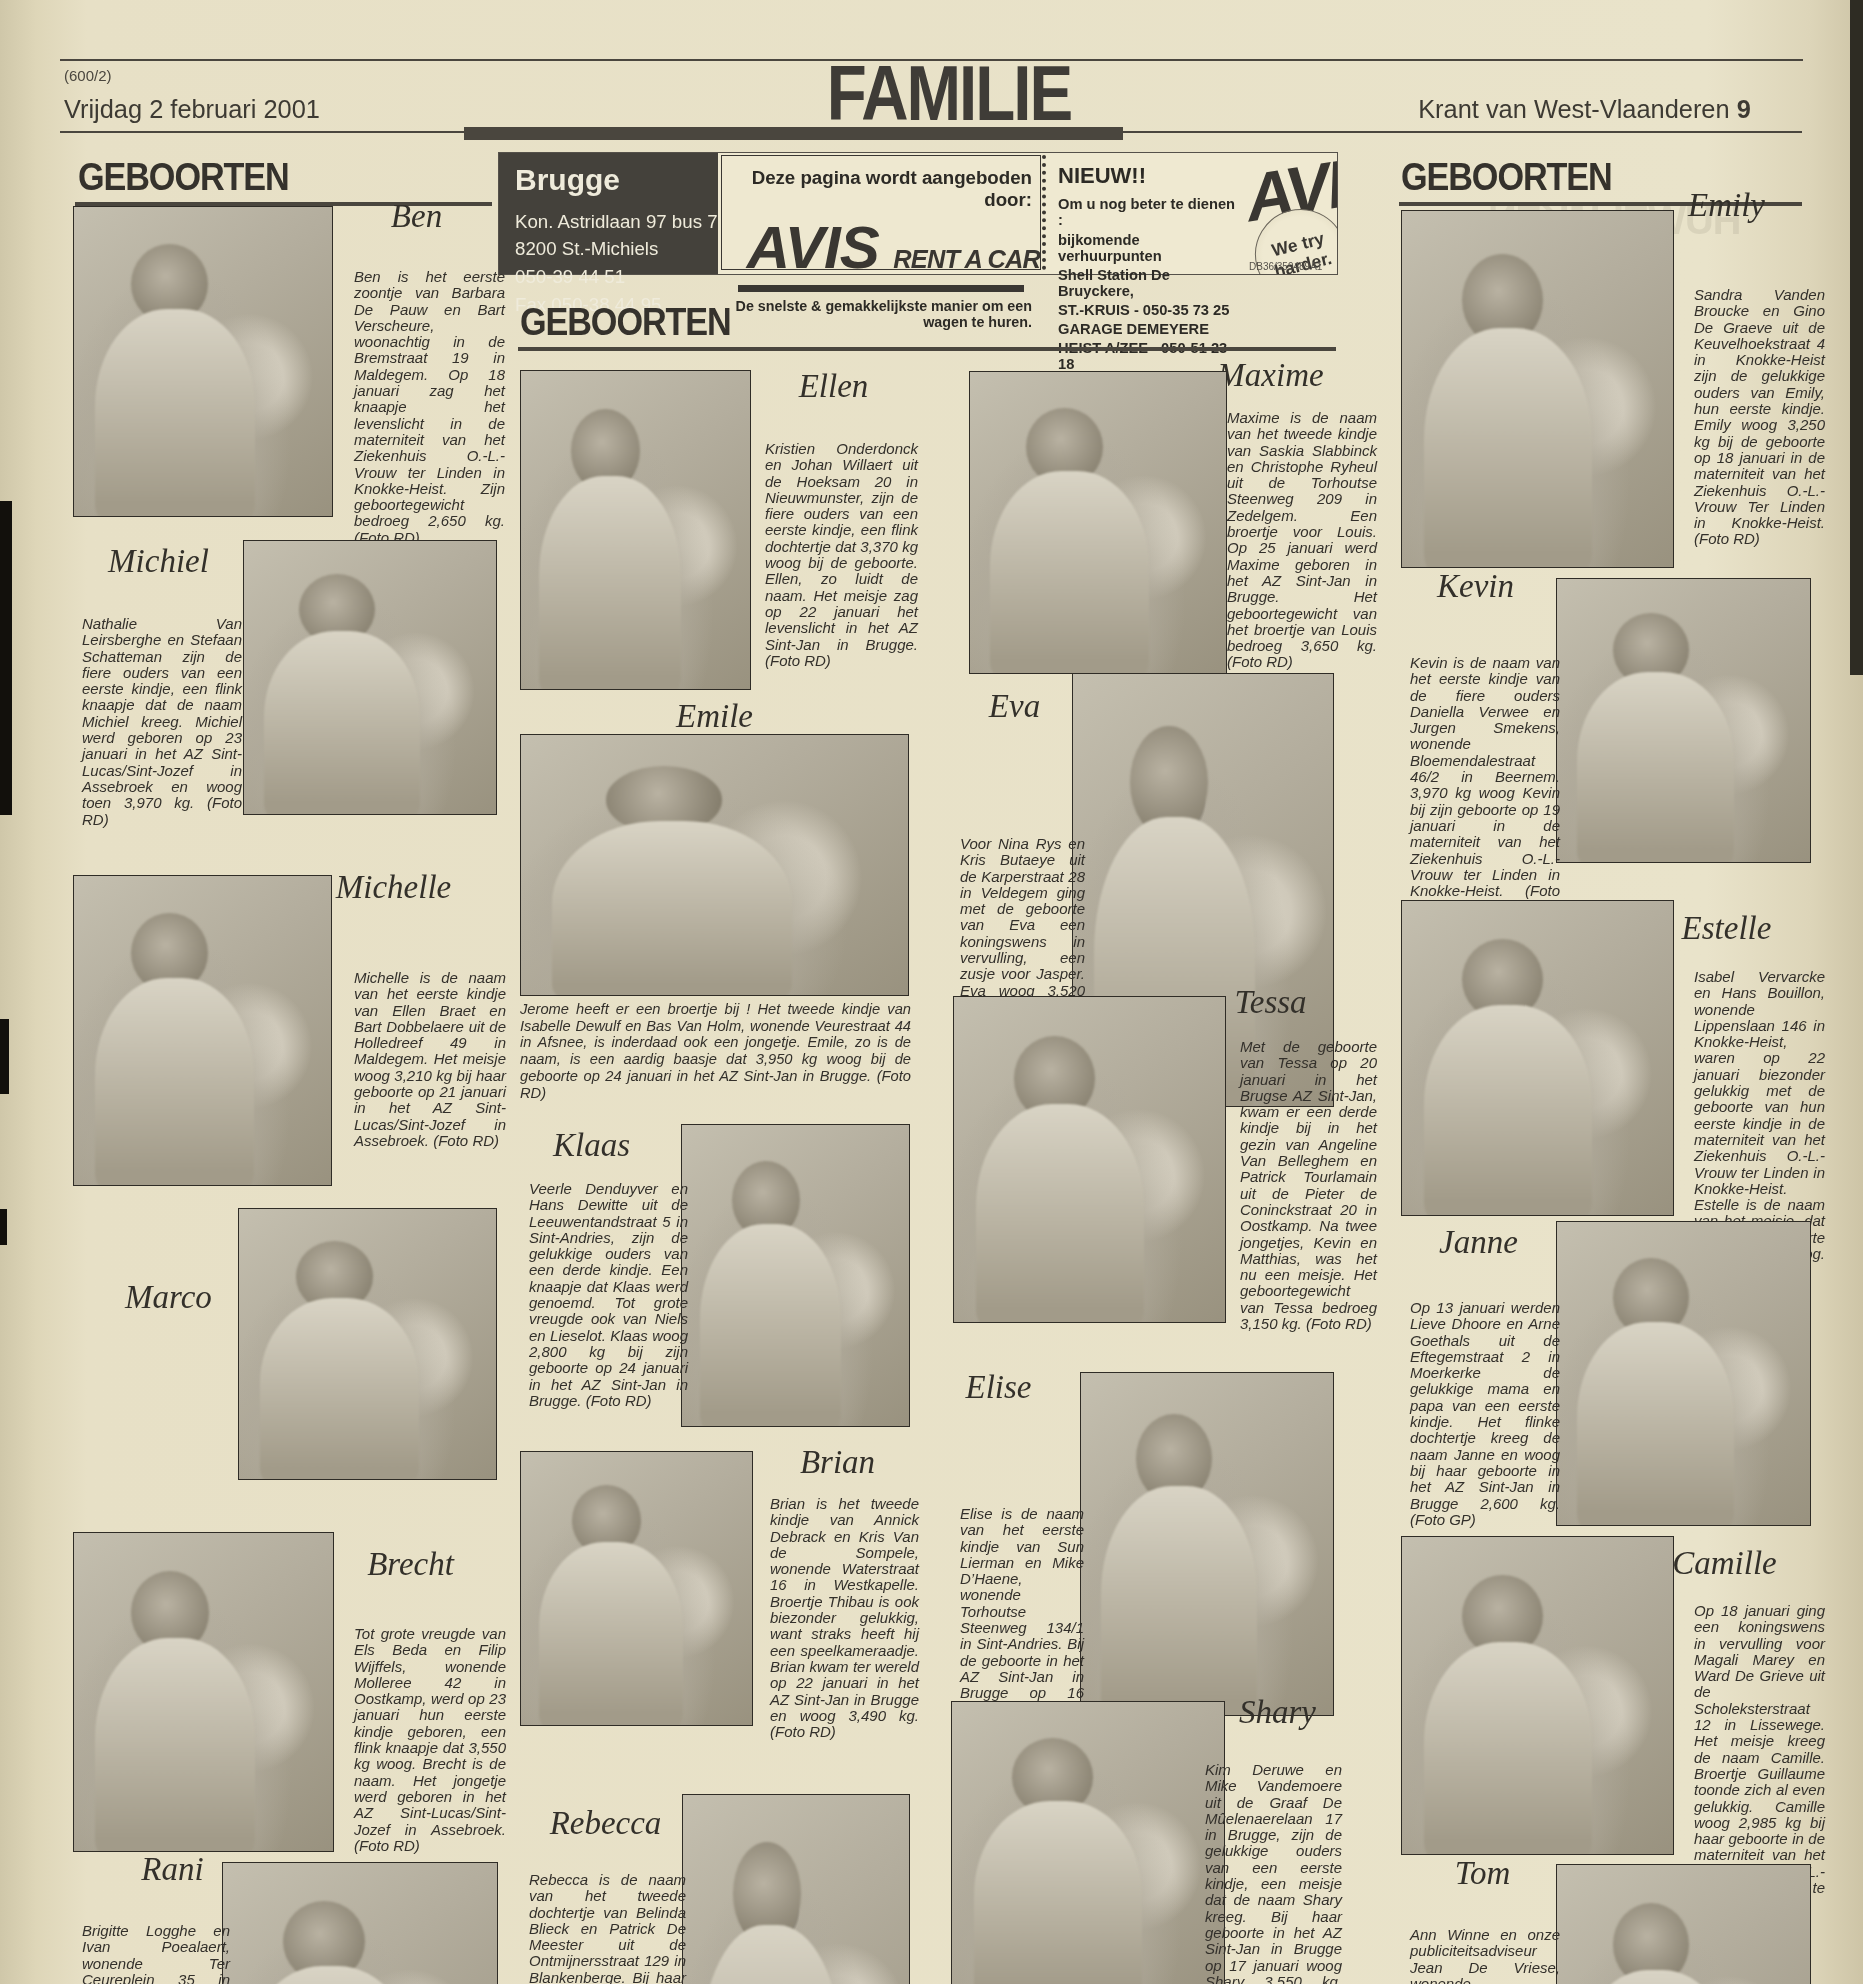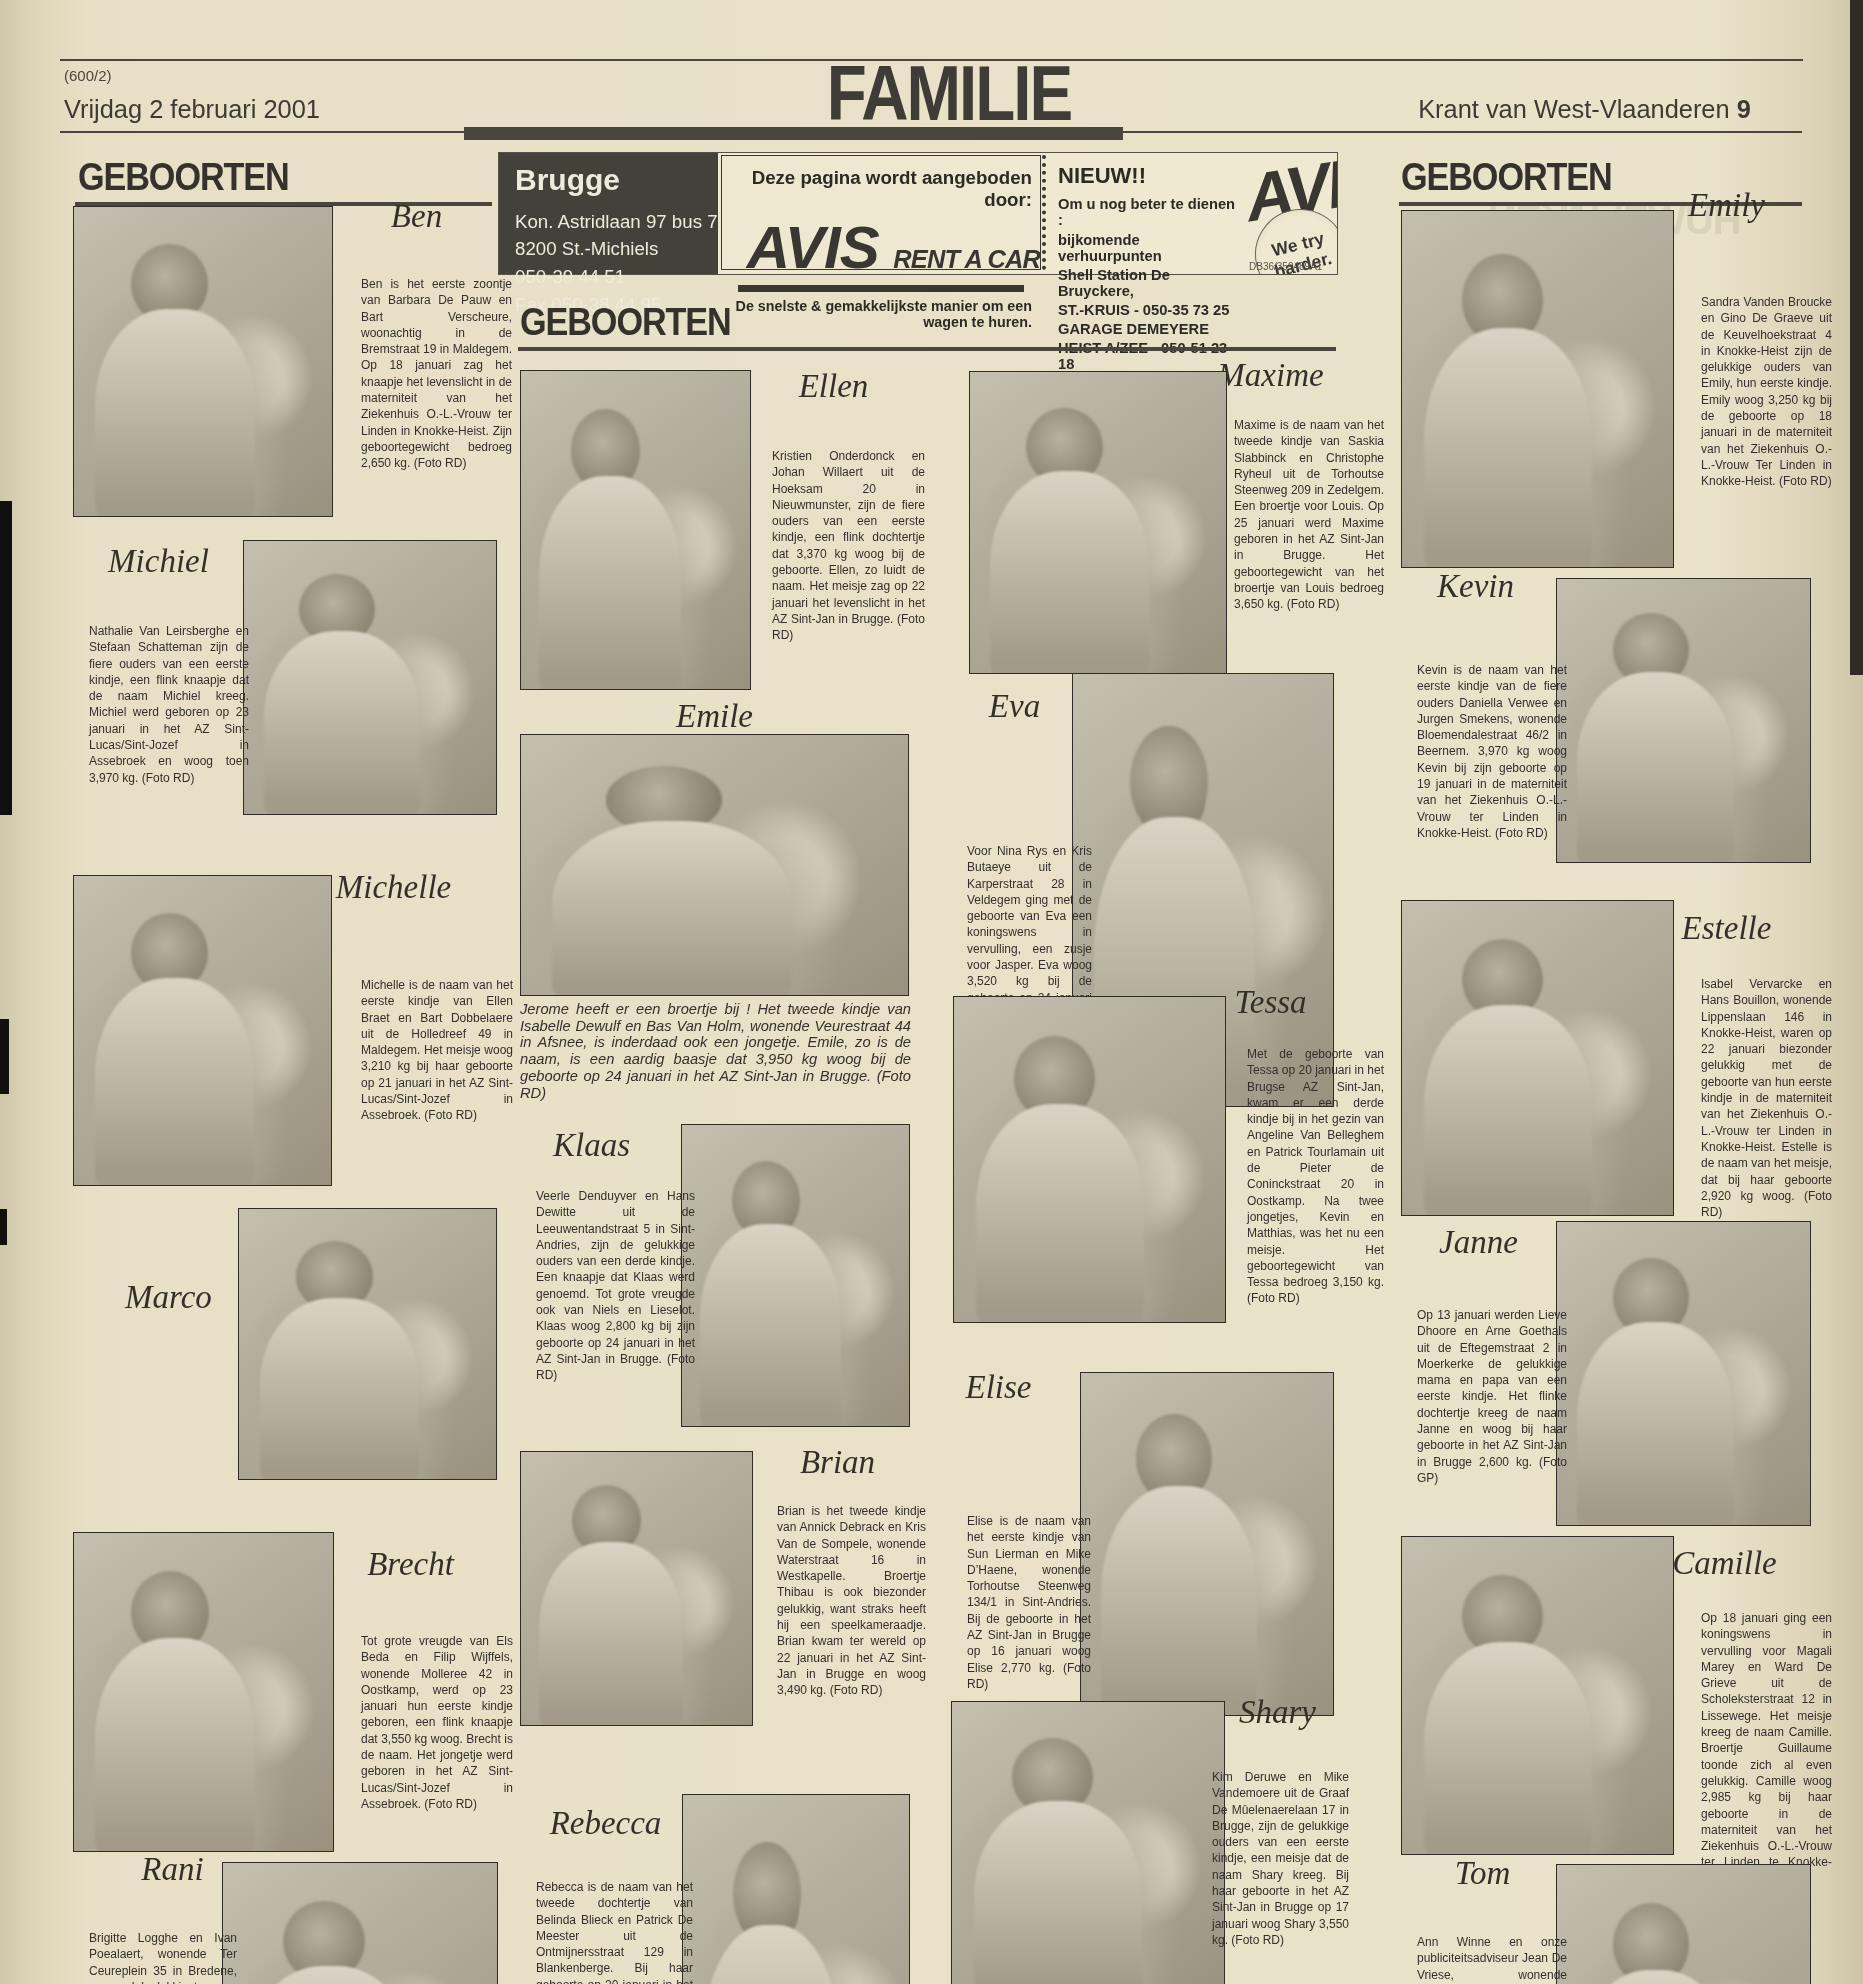--- a/index.html
+++ b/index.html
@@ -13,22 +13,22 @@
   .masthead{position:absolute;font-size:25.4px;color:#3d3a33;text-align:center;}
   .masthead b{font-weight:bold;}
   .famtitle{position:absolute;font-size:78px;font-weight:900;letter-spacing:-2.4px;
             transform:scaleX(.84);transform-origin:center;color:#3f3c37;font-family:"Liberation Sans",sans-serif;}
   
   .sechead{position:absolute;font-size:38px;font-weight:900;letter-spacing:-1.2px;transform:scaleX(.9);
            transform-origin:left;color:#35322c;}
   
   .annname{position:absolute;font-family:"Liberation Serif",serif;font-style:italic;font-size:33px;
            color:#33302a;text-align:center;}
-  .anntext{position:absolute;font-size:12px;line-height:16.3px;text-align:justify;
-           color:#33302b;margin:16px;}
+  .anntext{position:absolute;font-size:15px;line-height:16.3px;font-style:italic;text-align:justify;
+           color:#33302b;margin:9px;}
   .caption{position:absolute;font-size:14.7px;line-height:16.7px;font-style:italic;text-align:justify;color:#33302b;margin:0;}
   .photo{position:absolute;border:1.6px solid #2f2c26;overflow:hidden;
          background:
            radial-gradient(circle at 38% 30%, #8e887a 0%, #8e887a 9%, transparent 10%),
            radial-gradient(ellipse at 40% 75%, #9d978a 0%, #b0aa9b 28%, transparent 52%),
            radial-gradient(circle at 68% 55%, #d8d3c4 0%, #cfc9ba 14%, transparent 26%),
            linear-gradient(145deg,#c4bfaf 0%, #b3ad9d 40%, #99927f 100%);}
   .photo::before{content:"";position:absolute;left:22%;top:12%;width:30%;height:26%;border-radius:50%;
          background:radial-gradient(circle at 45% 40%, #b9b2a2, #847d6c 85%);filter:blur(0.8px);}
   .photo::after{content:"";position:absolute;left:8%;top:33%;width:62%;height:70%;border-radius:45% 45% 10% 10%;

